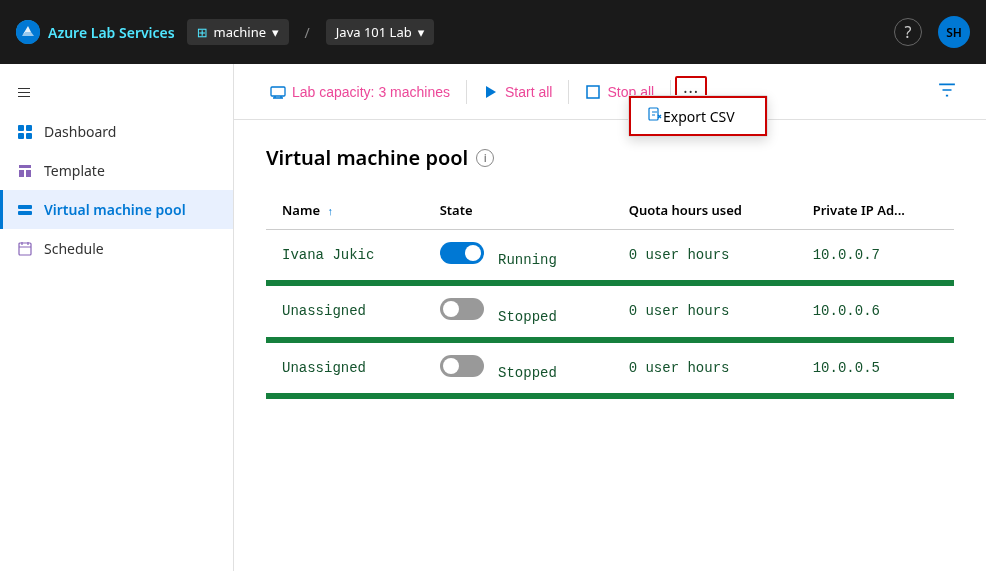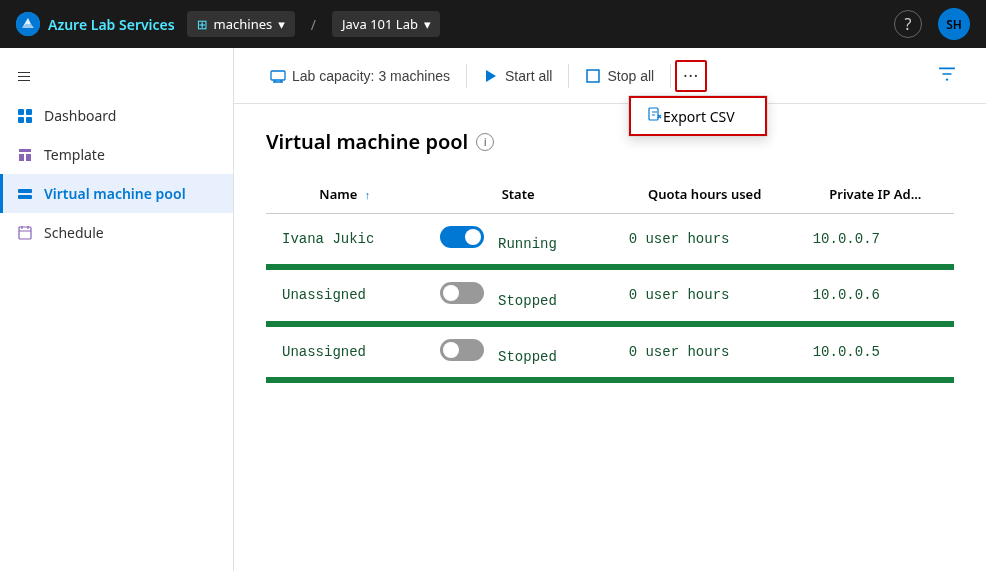--- a/index.html
+++ b/index.html
@@ -2,21 +2,21 @@
 <html><head>
   <meta charset="utf-8">
   <style>
     * { box-sizing: border-box; margin: 0; padding: 0; }
     body { font-family: 'Segoe UI', system-ui, sans-serif; font-size: 14px; background: #f3f2f1; overflow: hidden; }
 
     
     .top-nav {
       background: #1a1a1a;
       color: #fff;
-      height: 48px;
+      height: 64px;
       display: flex;
       align-items: center;
       padding: 0 16px;
       gap: 12px;
     }
     .top-nav-logo {
       display: flex; align-items: center; gap: 8px;
     }
     .logo-icon {
       width: 24px; height: 24px;
@@ -100,21 +100,21 @@
       border-bottom: 1px solid #e0e0e0;
       display: flex;
       align-items: center;
       padding: 0 24px;
       gap: 0;
     }
     .toolbar-btn {
       display: flex; align-items: center; gap: 6px;
       padding: 6px 12px;
       cursor: pointer;
-      color: #404040;
+      color: #ec4899;
       font-size: 14px;
       border: none; background: transparent;
       border-radius: 2px;
     }
     .toolbar-btn svg { width: 16px; height: 16px; color: #0078d4; }
     .toolbar-sep { width: 1px; height: 24px; background: #ddd; margin: 0 4px; }
     .toolbar-more {
       display: flex; align-items: center; justify-content: center;
       width: 32px; height: 32px;
       cursor: pointer;
@@ -161,21 +161,21 @@
       width: 18px; height: 18px;
       border: 1.5px solid #888;
       border-radius: 50%;
       display: flex; align-items: center; justify-content: center;
       font-size: 11px; color: #888; cursor: pointer;
     }
 
     
     .table { width: 100%; border-collapse: collapse; }
     .table th {
-      text-align: center;
+      text-align: left;
       padding: 10px 16px;
       border-bottom: 1px solid #ccc;
       font-size: 13px;
       font-weight: 600;
       color: #000;
     }
     .table td {
       padding: 12px 16px;
       border-bottom: 6px solid #15803d;
       font-size: 14px;
@@ -217,21 +217,21 @@
         <path d="M6 16 L12 6 L15 12 L10 12 Z" fill="white" opacity="0.9"></path>
         <path d="M10 12 L15 12 L18 16 L6 16 Z" fill="white" opacity="0.6"></path>
       </svg>
     </div>
     <span class="top-nav-brand">
       <span>Azure</span><span> Lab Services</span>
     </span>
   </div>
   <div class="breadcrumb-item">
     <span class="bc-icon">⊞</span>
-    <span>machines</span>
+    <span>machine</span>
     <span>▾</span>
   </div>
   <span class="breadcrumb-slash">/</span>
   <div class="breadcrumb-item">
     <span>Java 101 Lab</span>
     <span>▾</span>
   </div>
   <div class="top-nav-right">
     <div class="help-btn">?</div>
     <div class="user-avatar">SH</div>

